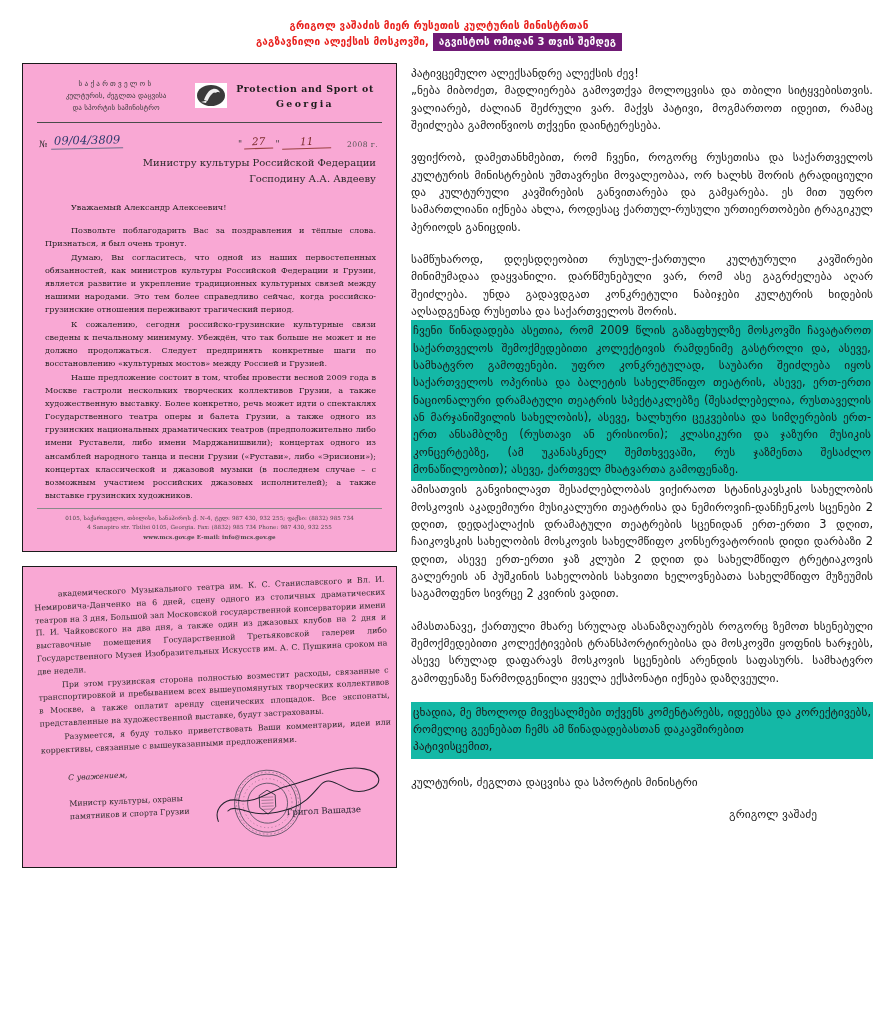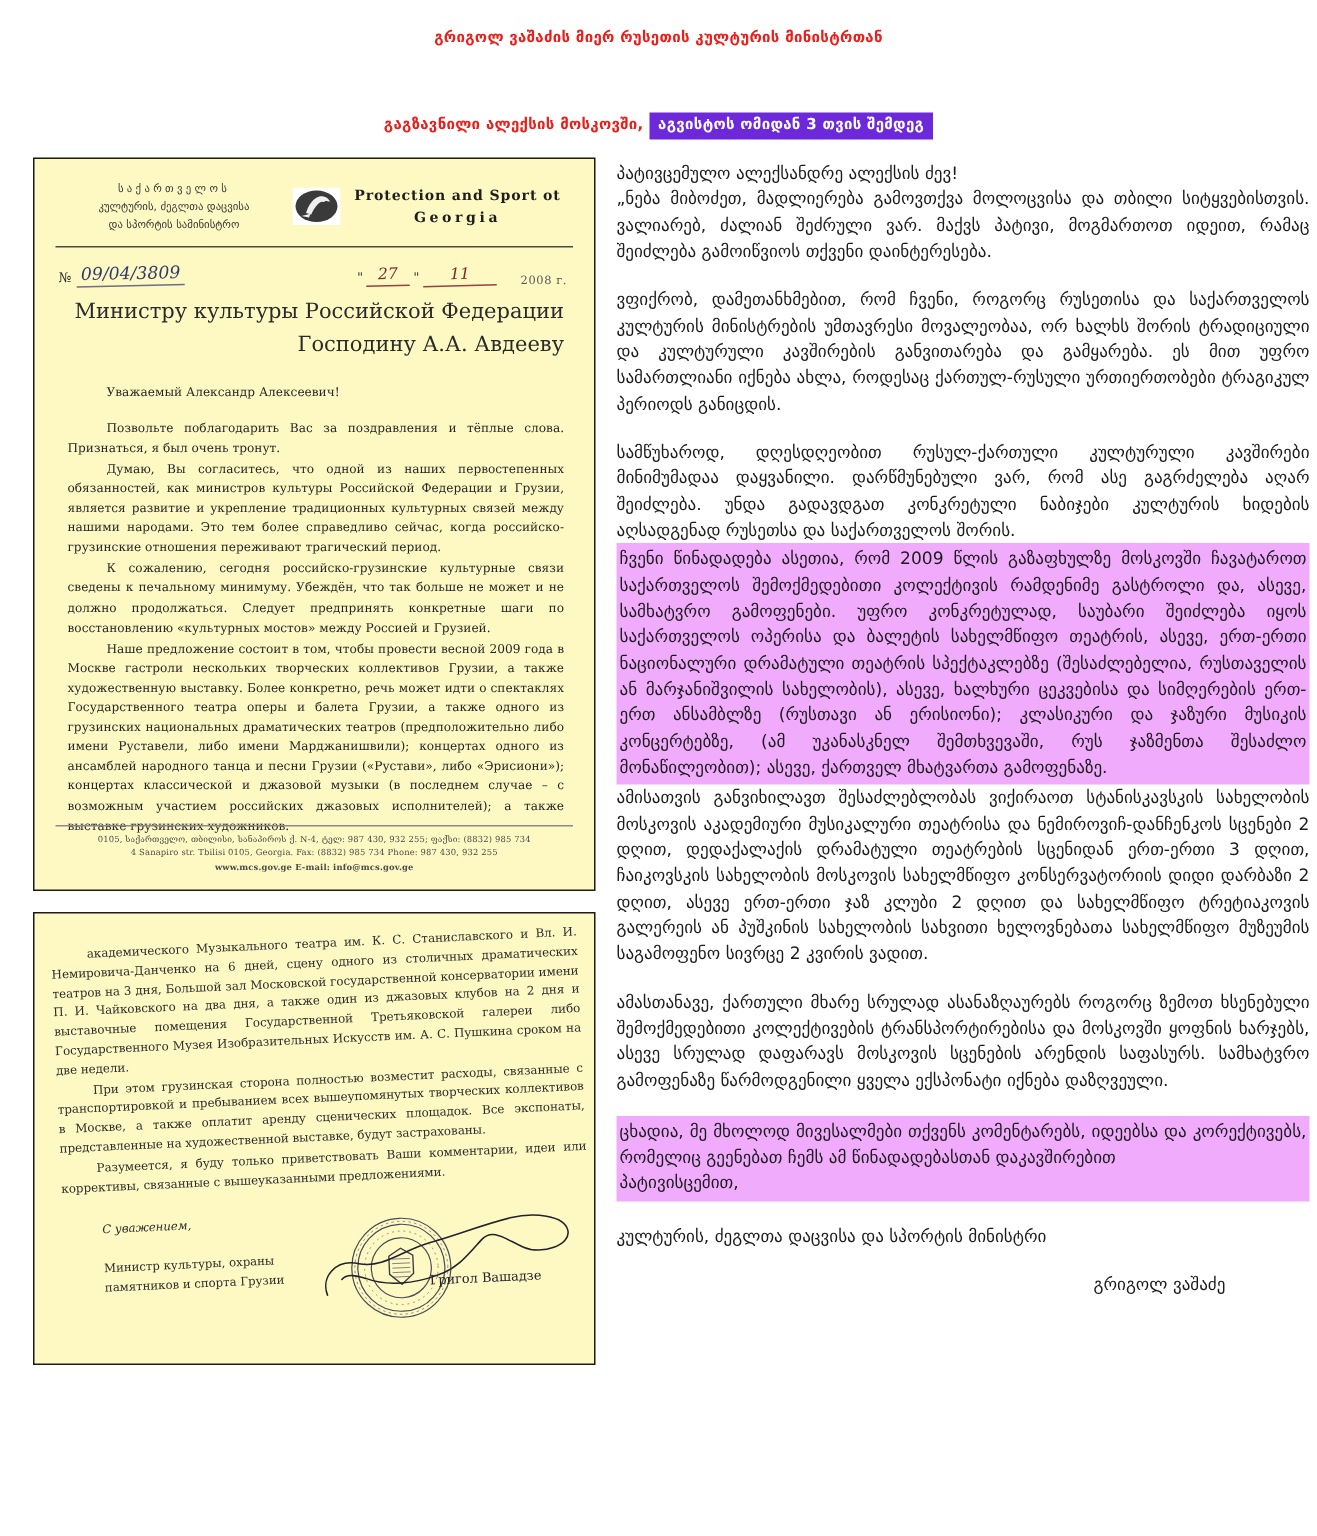--- a/index.html
+++ b/index.html
@@ -25,26 +25,25 @@
     font-weight: bold;
     font-size: 10px;
     letter-spacing: .2px;
     line-height: 1.5;
     white-space: nowrap;
   }
   .title-line-2 {
     display: block;
   }
   .banner {
-    background: #6d28d9;
+    background: #701a75;
     color: #ffffff;
     padding: 1px 6px 2px 6px;
     display: inline-block;
     font-weight: bold;
-    margin-top: 42px;
   }
 
   
   .columns {
     display: flex;
     align-items: flex-start;
     padding: 6px 10px 0 22px;
     gap: 14px;
   }
   .col-left {
@@ -53,21 +52,21 @@
   }
   .col-right {
     width: 462px;
     flex: 0 0 462px;
     padding-top: 2px;
   }
 
   
   .scan {
     border: 1px solid #1a1a1a;
-    background: #fef9c3;
+    background: #f9a8d4;
     position: relative;
     overflow: hidden;
   }
   .scan-1 { height: 487px; margin-bottom: 14px; }
   .scan-2 { height: 300px; }
 
   .scan-inner { padding: 10px 14px 8px 14px; height: 100%; box-sizing: border-box; position: relative; }
 
   
   .letterhead {
@@ -137,21 +136,21 @@
     font-size: 10.5px;
     transform: rotate(-1.5deg);
   }
   .ref-date-month { padding: 0 18px 1px 18px; }
   .ref-date-year { font-size: 7.6px; letter-spacing: .4px; margin-left: 14px; color: #555; }
 
   
   .addressee {
     text-align: right;
     font-family: "DejaVu Serif", "Liberation Serif", serif;
-    font-size: 14px;
+    font-size: 10px;
     color: #2a2a2a;
     line-height: 1.6;
     padding: 2px 6px 0 0;
   }
 
   
   .ru-body {
     font-family: "DejaVu Serif", "Liberation Serif", serif;
     font-size: 8.1px;
     color: #242424;
@@ -226,21 +225,21 @@
   .geo {
     font-family: "DejaVu Sans", "Liberation Sans", sans-serif;
     font-size: 11.4px;
     color: #1b1b1b;
     line-height: 1.52;
     text-align: justify;
   }
   .geo p { margin: 0; }
   .geo .gap { height: 15px; }
   .geo .hl {
-    background: #f0abfc;
+    background: #14b8a6;
     padding: 2px 2px 3px 2px;
     display: block;
   }
   .geo .salut { margin-bottom: 0; }
   .geo .closing-title { margin: 0; }
   .geo .signature {
     text-align: right;
     padding-right: 56px;
     margin: 0;
   }

